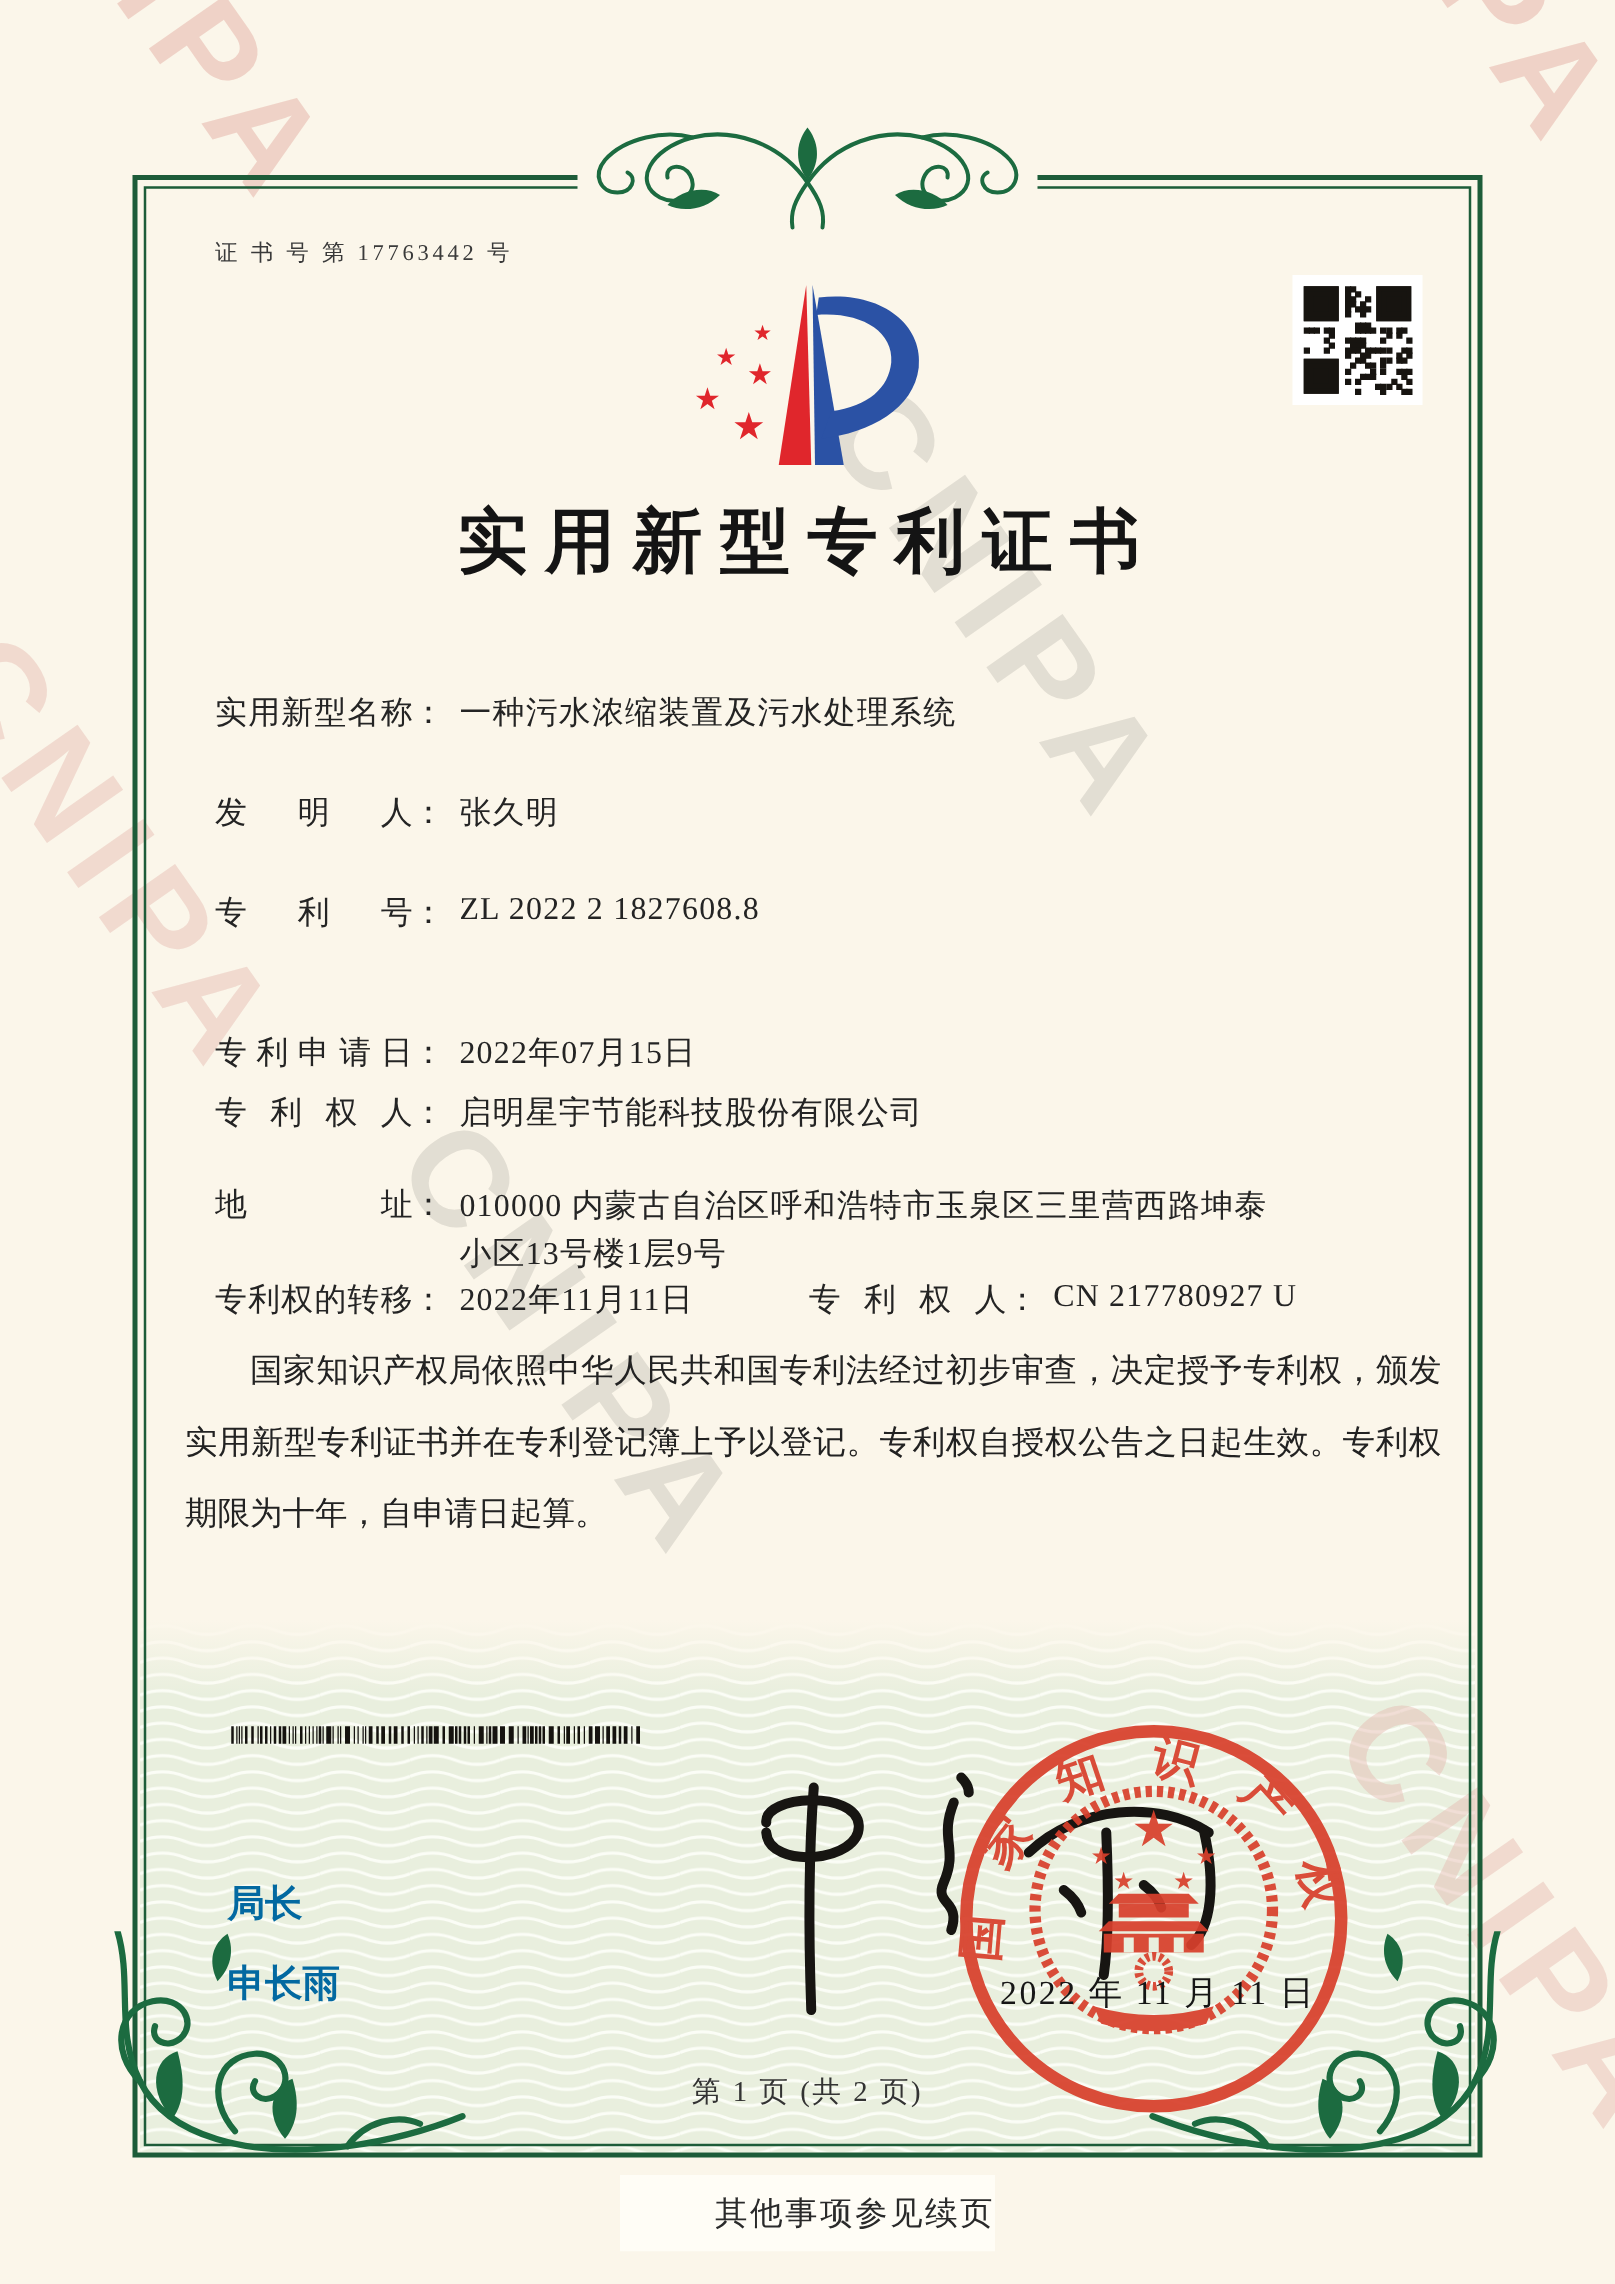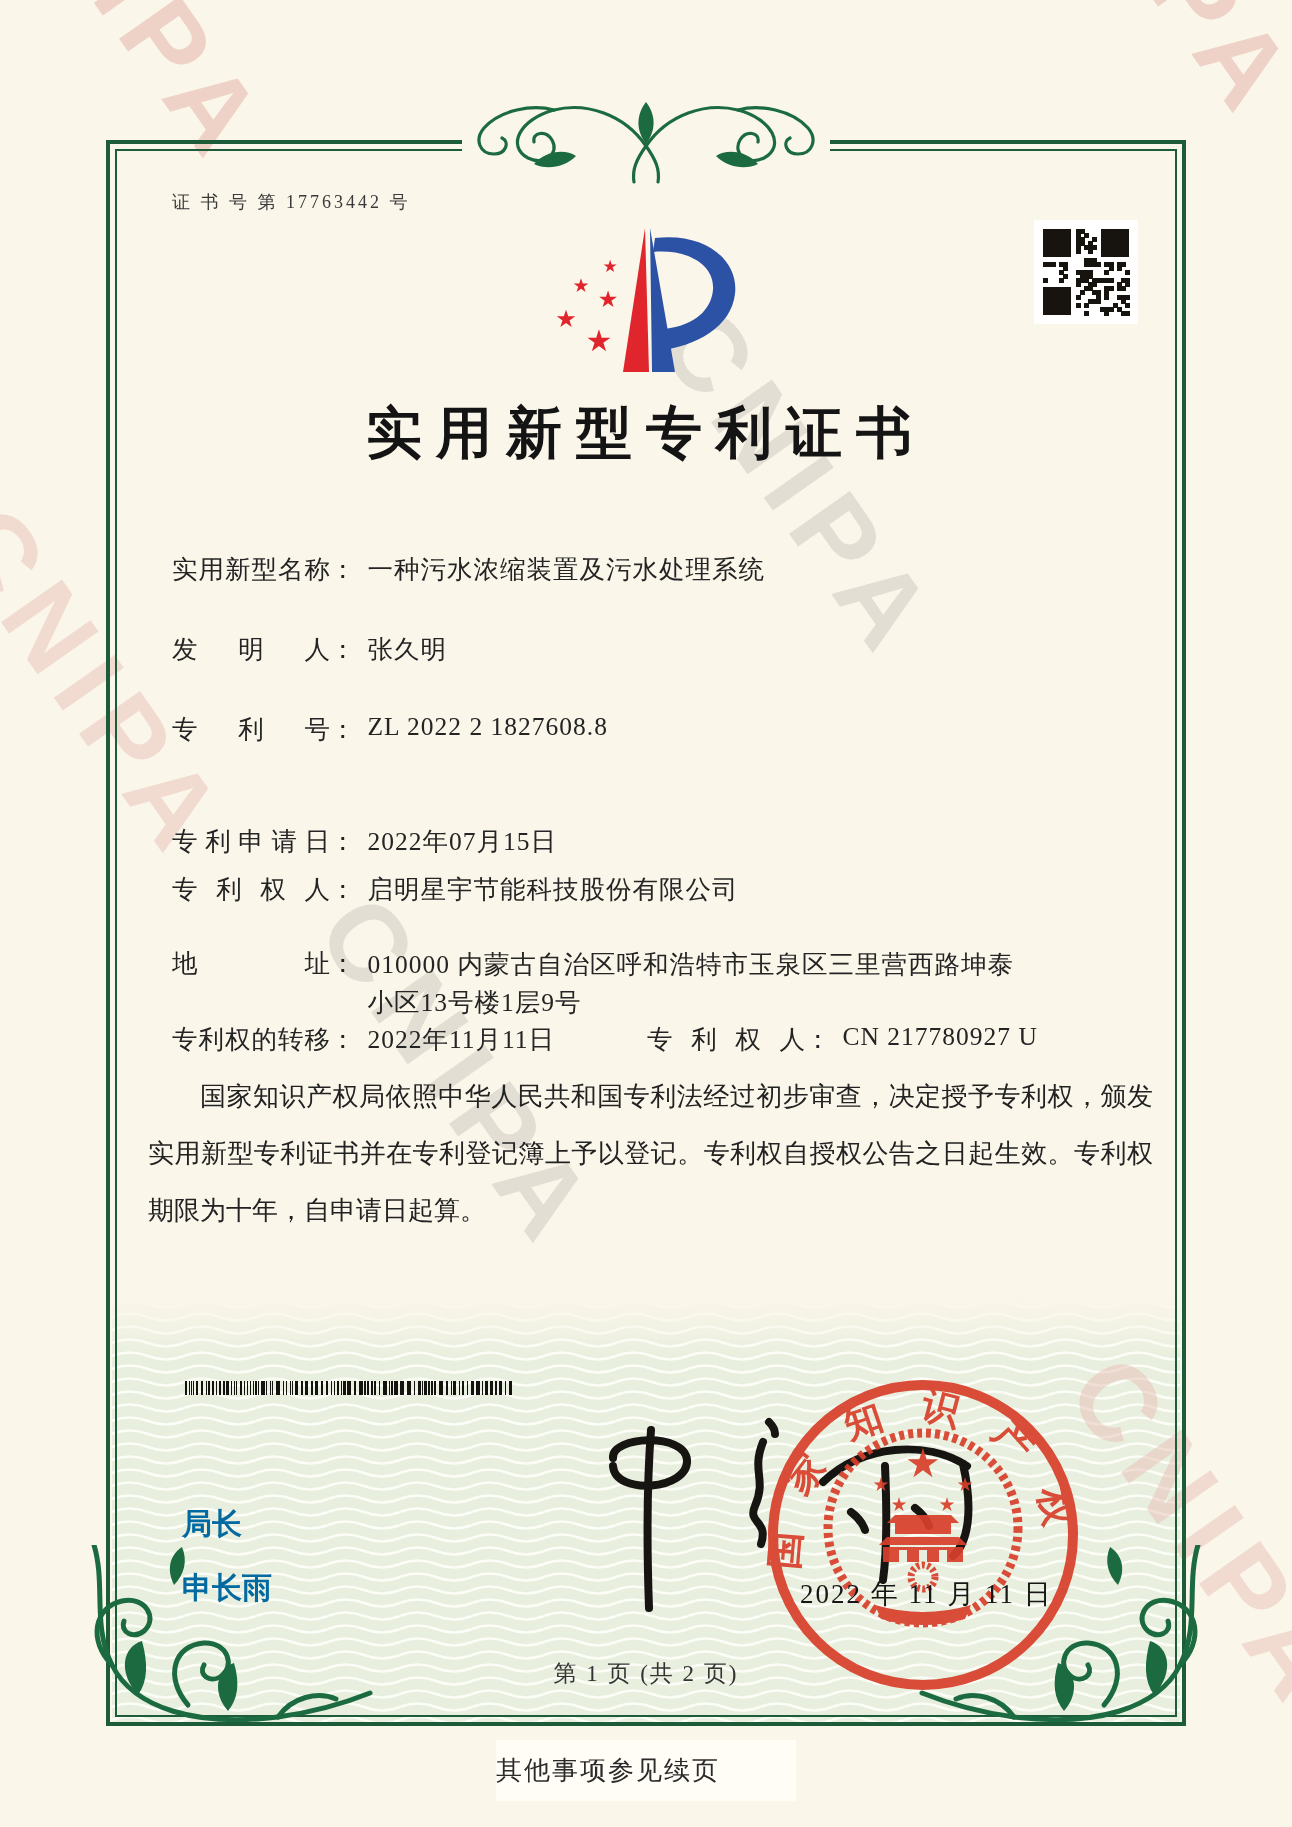--- a/index.html
+++ b/index.html
@@ -105,21 +105,21 @@
   .seal { left:753px; top:1365px; z-index:6; opacity:0.93; }
   .seal-date {
     left:800px; top:1576px; z-index:7; font-size:27px; letter-spacing:2px; color:#161616;
   }
   .page-footer {
     left:106px; top:1658px; width:1080px; text-align:center;
     font-size:23px; color:#333; letter-spacing:2px; z-index:5;
   }
   .cont-box {
     left:496px; top:1740px; width:300px; padding:13px 0; background:#fffdf6;
-    text-align:left; z-index:5;
+    text-align:right; z-index:5;
   }
   .cont-note { font-size:26px; color:#2a2a2a; letter-spacing:2px; }
 </style>
 </head>
 <body>
 
 <div class="watermark wm-pink2" style="left:-70px; top:-75px;">CNIPA</div>
 <div class="watermark wm-pink2" style="left:960px; top:-120px;">CNIPA</div>
 <div class="watermark wm-gray" style="left:600px; top:420px;">CNIPA</div>
 <div class="watermark wm-pink" style="left:-110px; top:620px;">CNIPA</div>

